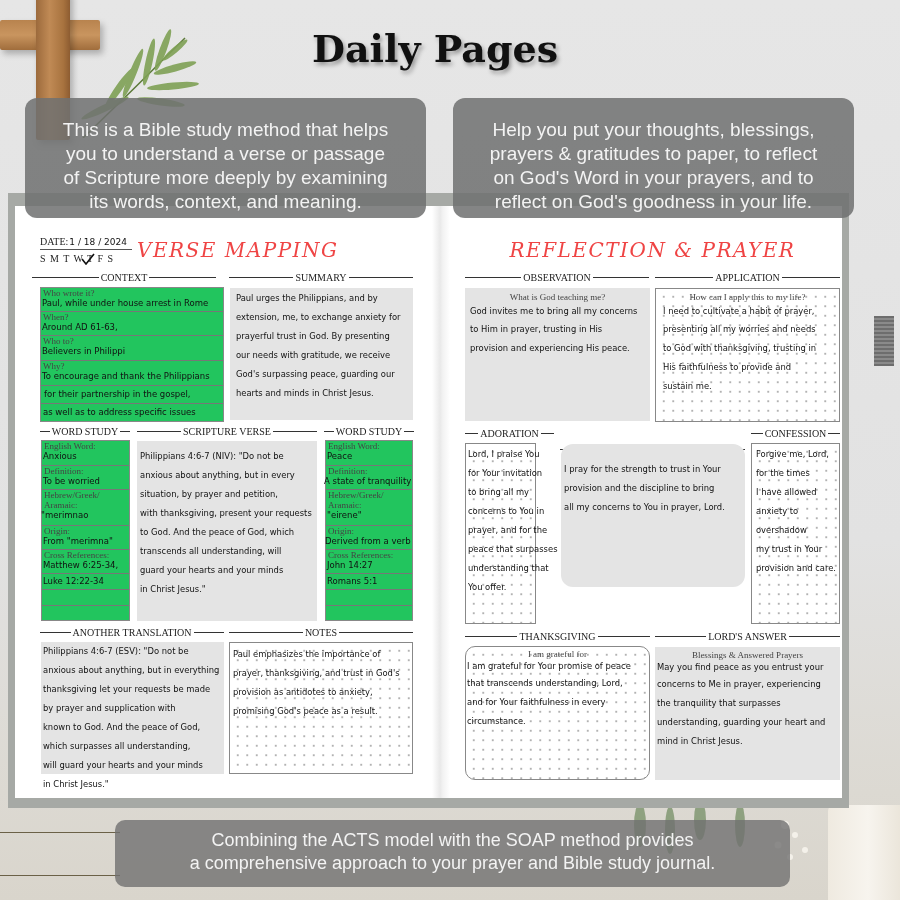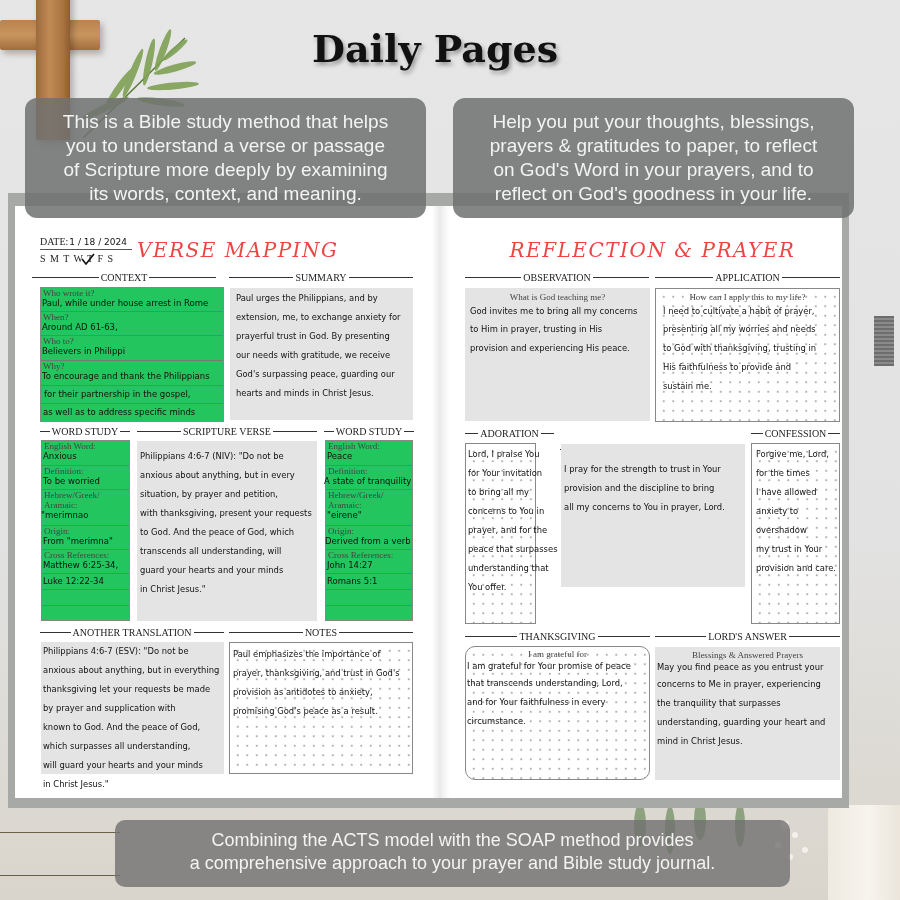--- a/index.html
+++ b/index.html
@@ -29,21 +29,21 @@
   .book-frame { left: 8px; top: 193px; width: 841px; height: 615px; background: #a6a9a5; }
   .page { background: #fff; }
   .page-left { left: 15px; top: 206px; width: 420px; height: 592px; }
   .page-right { left: 440px; top: 206px; width: 402px; height: 592px; }
   .spine { left: 432px; top: 206px; width: 18px; height: 592px; background: linear-gradient(90deg,#fff,#e9e9e9 45%,#f2f2f2 60%,#fff); }
   .tab-marker { left: 874px; top: 316px; width: 20px; height: 50px; background: repeating-linear-gradient(180deg,#6d6d6d 0 2px,#8a8a8a 2px 4px); }
 
   
   .callout {
     background: rgba(112,113,113,.86); color: #f3f3f3; border-radius: 12px;
-    text-align: center; font-size: 19px; line-height: 24px; padding-top: 12px;
+    text-align: center; font-size: 19px; line-height: 24px; padding-top: 20px;
   }
   .callout-left { left: 25px; top: 98px; width: 401px; height: 120px; }
   .callout-right { left: 453px; top: 98px; width: 401px; height: 120px; }
   .callout-bottom { left: 115px; top: 820px; width: 675px; height: 67px; font-size: 18px; line-height: 23px; padding-top: 9px; border-radius: 10px; background: rgba(112,113,113,.80); }
   .serif { font-family: "Liberation Serif", serif; }
   .date-label { left: 40px; top: 236px; font-size: 10px; color: #222; }
   .date-label .val { font-family: "DejaVu Sans", sans-serif; font-size: 9px; }
   .date-rule { left: 40px; top: 249px; width: 92px; height: 1px; background: #555; }
   .days { left: 40px; top: 253px; font-size: 10px; color: #222; letter-spacing: 1px; }
   .page-title { font-family: "DejaVu Serif", serif; font-style: italic; font-size: 20px; color: #ef4444; letter-spacing: 1.5px; }
@@ -145,21 +145,21 @@
       <div class="val">Believers in Philippi</div>
     </div>
   <div class="row" style="height:25px;">
       <div class="lbl">Why?</div>
       <div class="val">To encourage and thank the Philippians</div>
     </div>
   <div class="row" style="height:18px;">
       <div class="val" style="line-height:17px;padding-left:3px;">for their partnership in the gospel,</div>
     </div>
   <div class="row" style="height:17px;">
-      <div class="val" style="line-height:17px;padding-left:2px;">as well as to address specific minds</div>
+      <div class="val" style="line-height:17px;padding-left:2px;">as well as to address specific issues</div>
     </div>
 </div>
 
 <div class="abs sec-head" style="left:229px;top:271px;width:184px;">
     <span>SUMMARY</span>
   </div>
 <div class="abs gray para" style="left:230px;top:288px;width:183px;height:132px;padding:1px 0 0 6px;">
   <div>Paul urges the Philippians, and by</div>
     <div>extension, me, to exchange anxiety for</div>
     <div>prayerful trust in God. By presenting</div>
@@ -308,21 +308,21 @@
     <div>concerns to You in</div>
     <div>prayer, and for the</div>
     <div>peace that surpasses</div>
     <div>understanding that</div>
     <div>You offer.</div>
 </div>
 
 <div class="abs sec-head" style="left:560px;top:427px;width:185px;margin-top:16px;">
     <span>PRAYER / SUPPLICATION</span>
   </div>
-<div class="abs gray para" style="left:561px;top:444px;width:184px;height:143px;padding:16px 16px 0 3px;">
+<div class="abs gray para" style="left:561px;top:444px;width:184px;height:143px;padding:16px 16px 0 3px;border-radius:12px;">
   <div>I pray for the strength to trust in Your</div>
     <div>provision and the discipline to bring</div>
     <div>all my concerns to You in prayer, Lord.</div>
 </div>
 
 <div class="abs sec-head" style="left:751px;top:427px;width:89px;">
     <span>CONFESSION</span>
   </div>
 <div class="abs box dots para" style="left:751px;top:443px;width:89px;height:181px;padding:1px 0 0 4px;">
   <div>Forgive me, Lord,</div>

